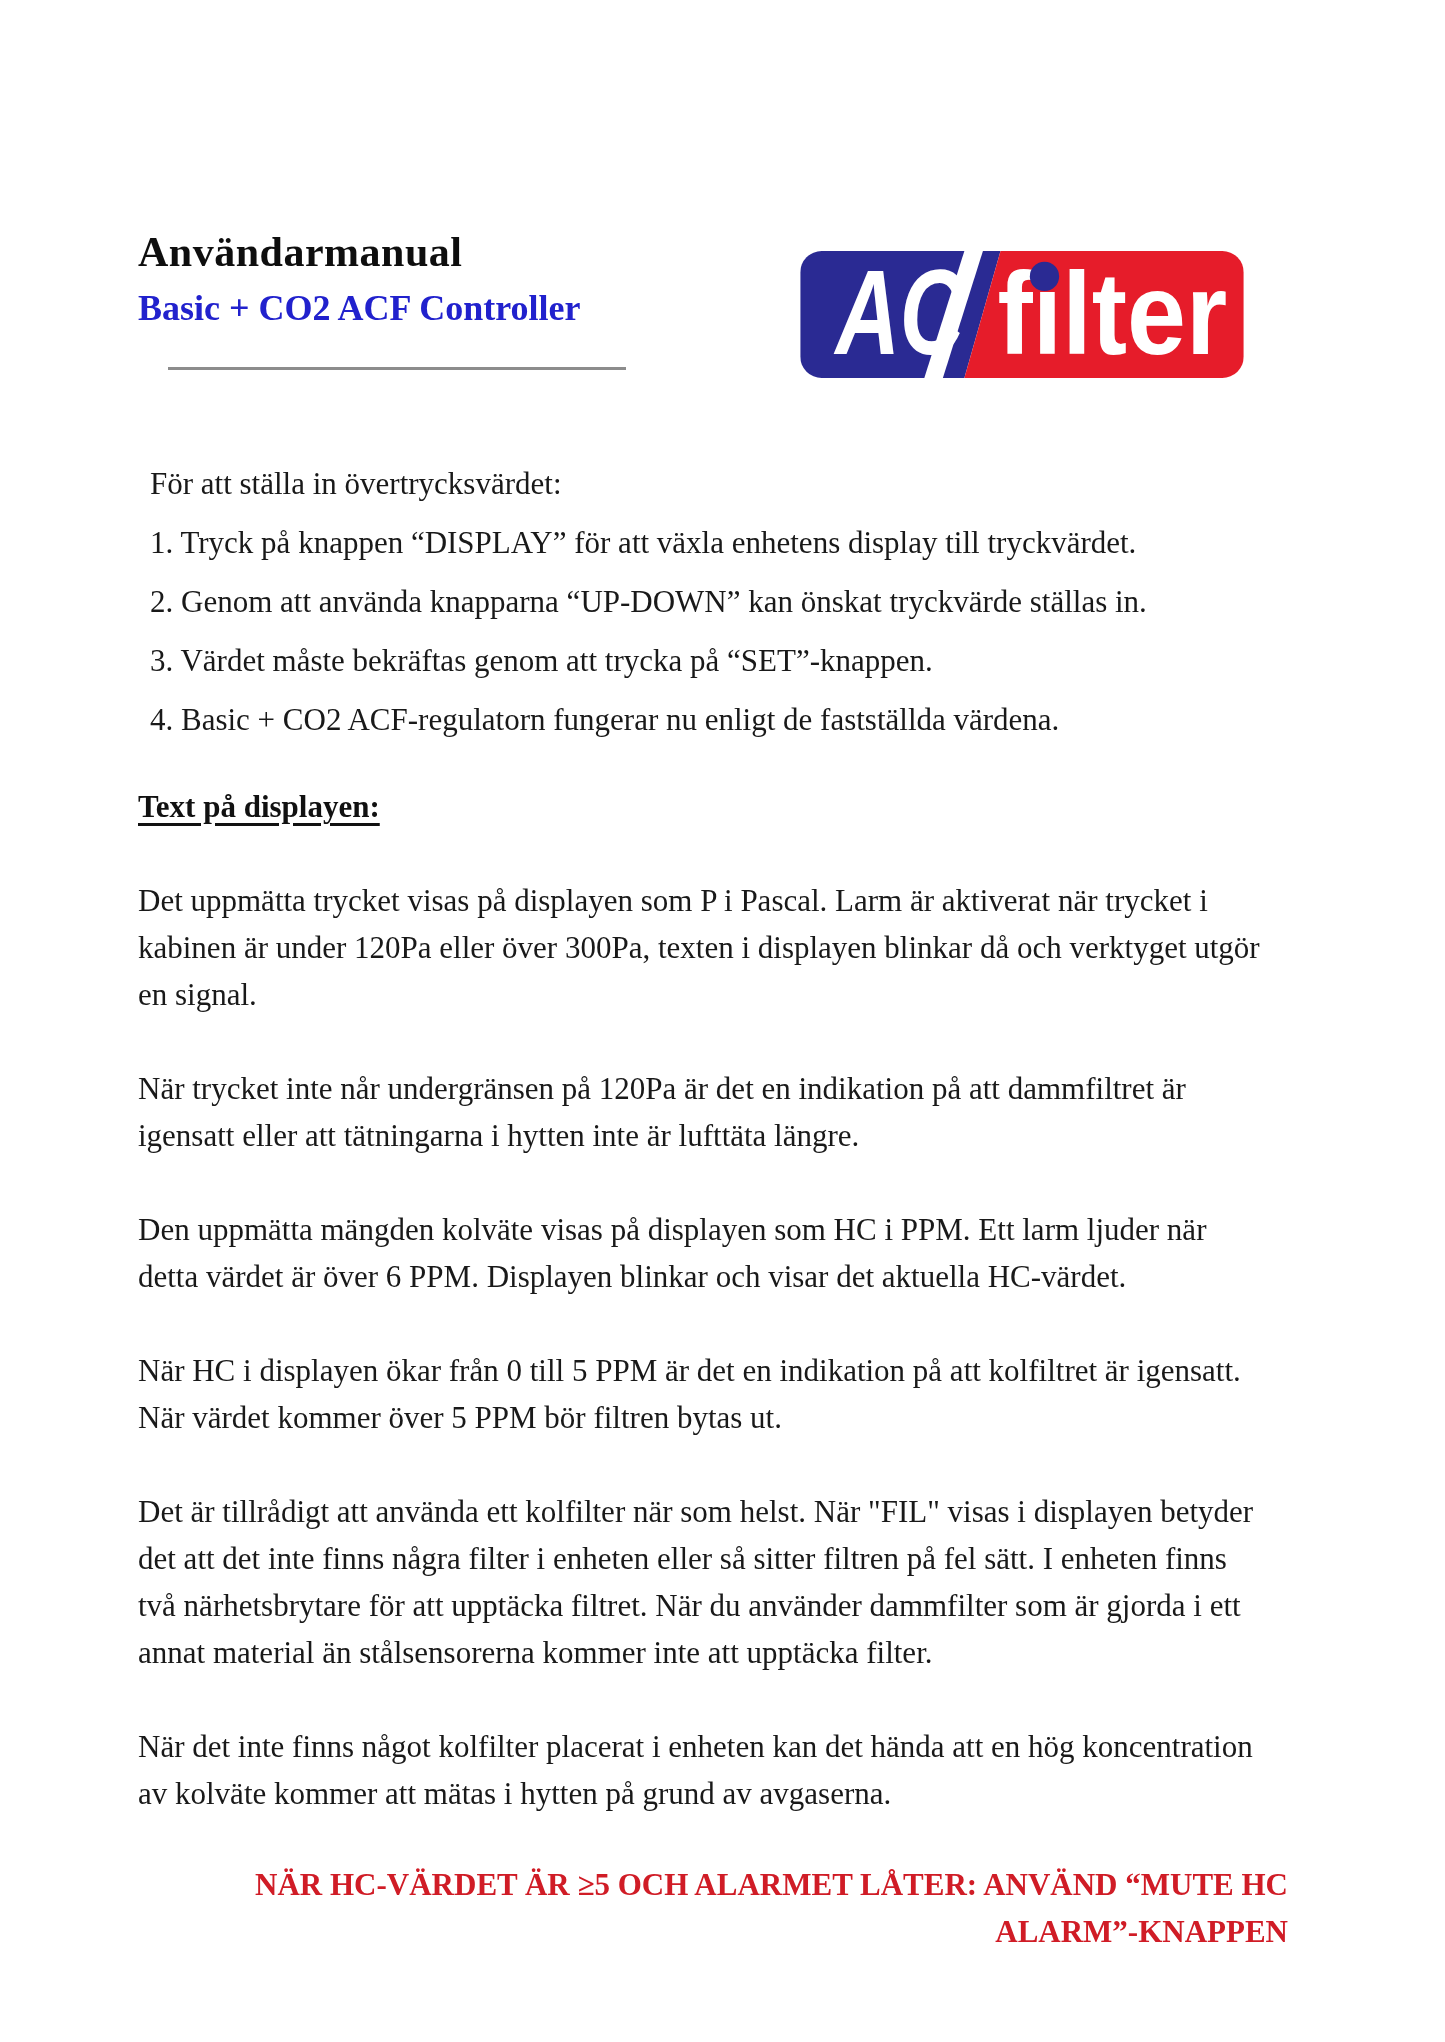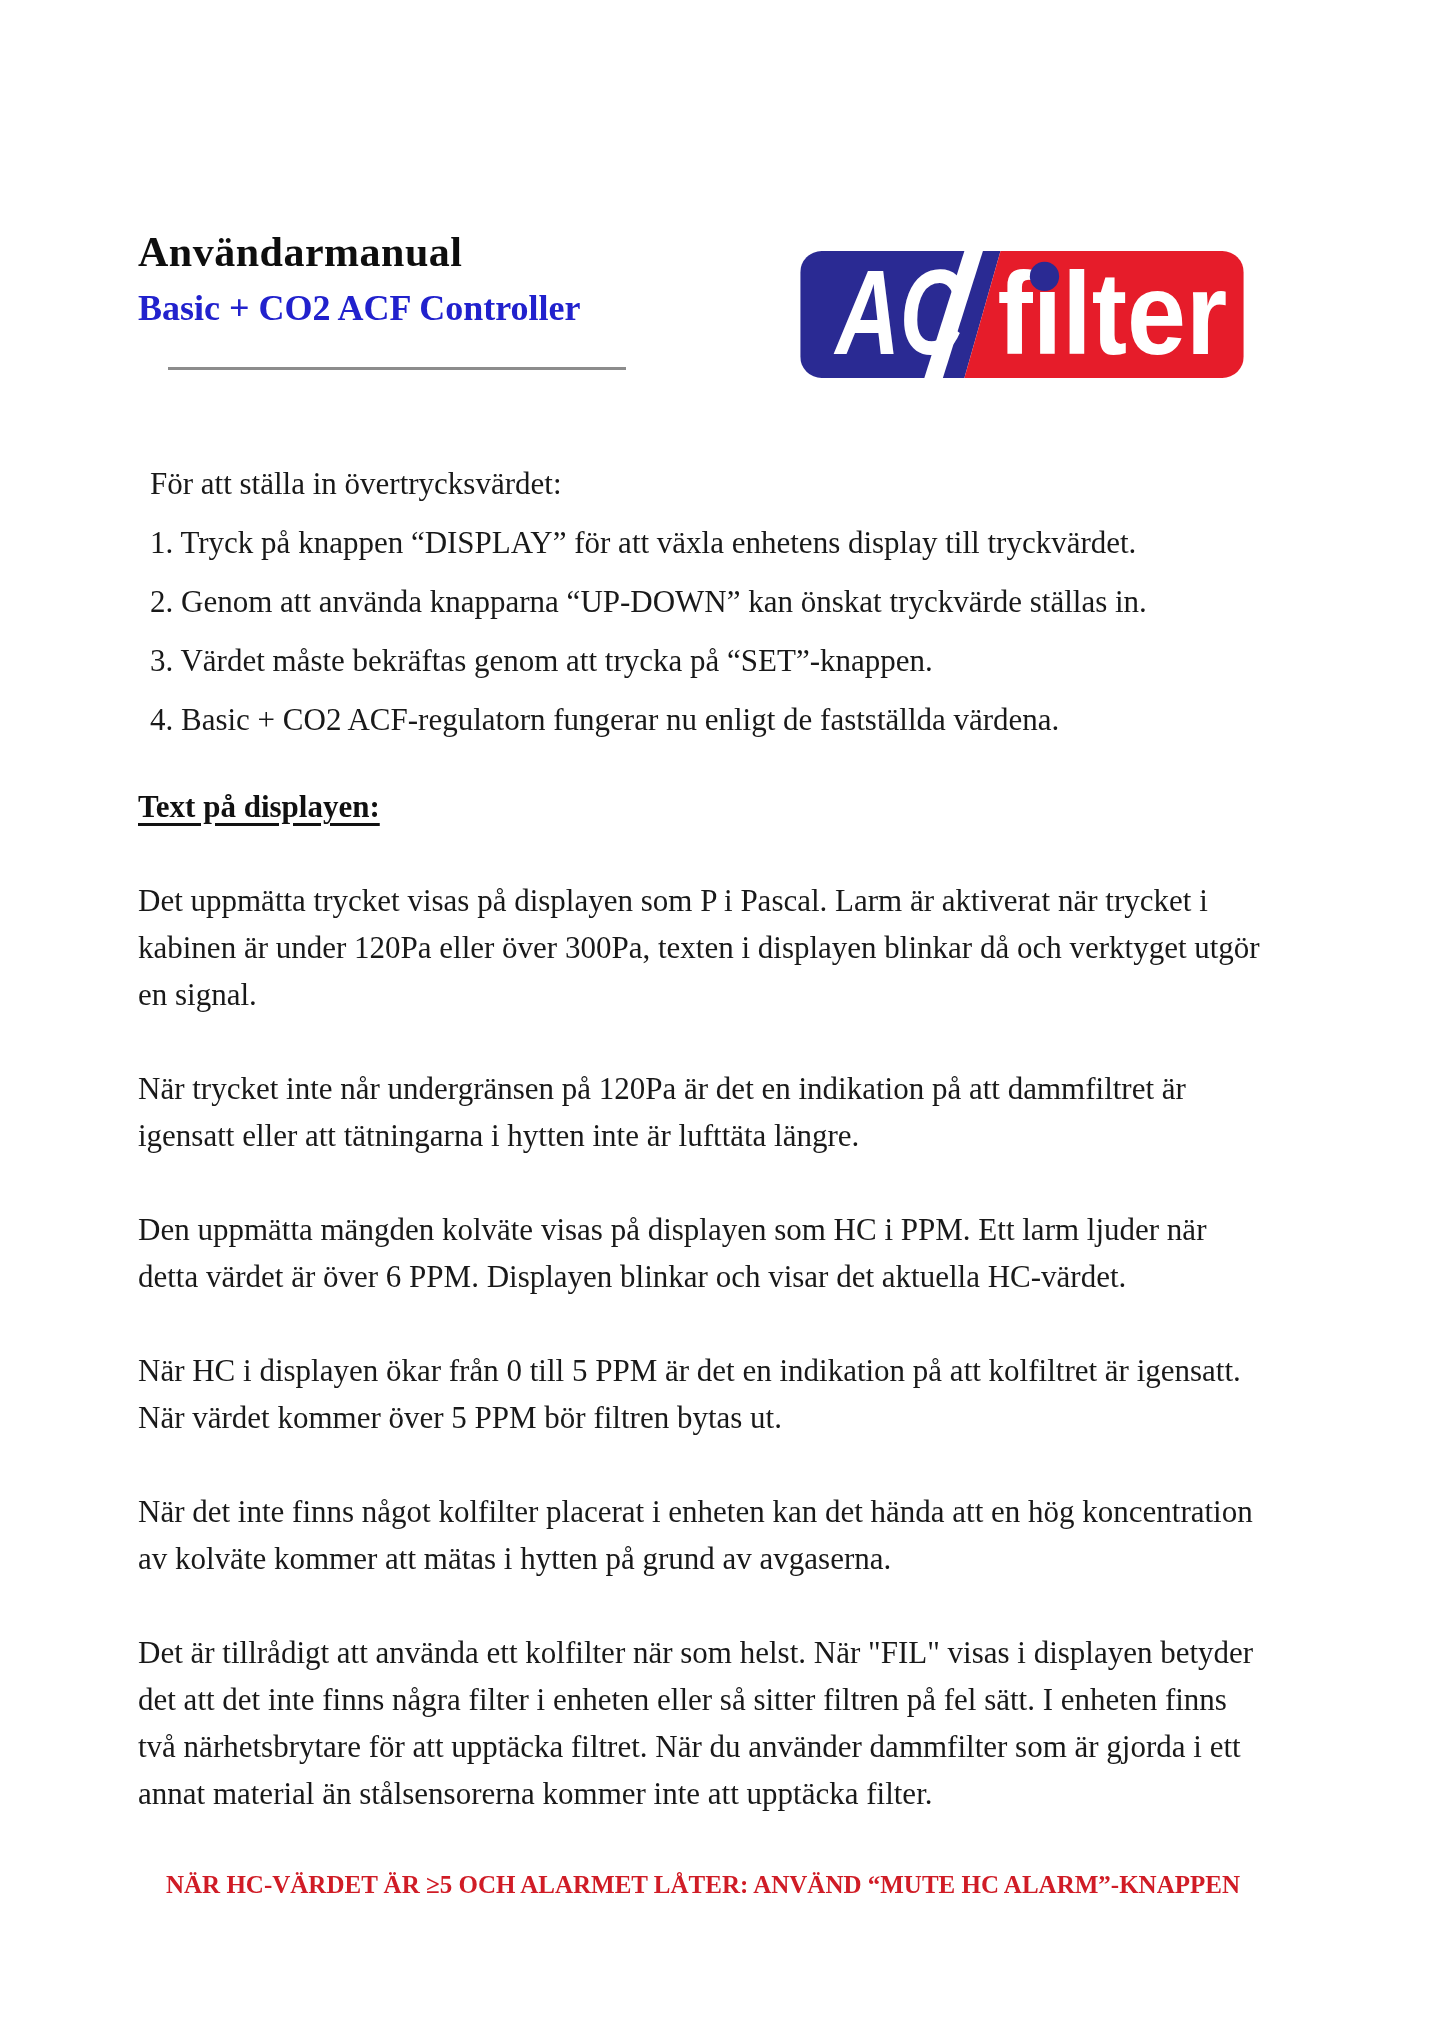--- a/index.html
+++ b/index.html
@@ -69,22 +69,22 @@
     color: #111111;
     text-decoration: underline;
     text-decoration-thickness: 2.5px;
     text-underline-offset: 6px;
   }
   p.para { margin: 47px 0 0 0; }
   p.para.first { }
   .warning {
     margin: 44px 0 0 -20px;
     width: 1170px;
-    text-align: center;
-    font-size: 25px;
+    text-align: right;
+    font-size: 31px;
     font-weight: bold;
     color: #d01c26;
     line-height: 47px;
   }
 </style>
 </head>
 <body>
 
 <div class="page">
 
@@ -116,19 +116,19 @@
     <div class="step">2. Genom att använda knapparna “UP-DOWN” kan önskat tryckvärde ställas in.</div>
     <div class="step">3. Värdet måste bekräftas genom att trycka på “SET”-knappen.</div>
     <div class="step">4. Basic + CO2 ACF-regulatorn fungerar nu enligt de fastställda värdena.</div>
 
     <h3 class="section-heading">Text på displayen:</h3>
 
     <p class="para first">Det uppmätta trycket visas på displayen som P i Pascal. Larm är aktiverat när trycket i kabinen är under 120Pa eller över 300Pa, texten i displayen blinkar då och verktyget utgör en signal.</p>
     <p class="para">När trycket inte når undergränsen på 120Pa är det en indikation på att dammfiltret är igensatt eller att tätningarna i hytten inte är lufttäta längre.</p>
     <p class="para">Den uppmätta mängden kolväte visas på displayen som HC i PPM. Ett larm ljuder när detta värdet är över 6 PPM. Displayen blinkar och visar det aktuella HC-värdet.</p>
     <p class="para">När HC i displayen ökar från 0 till 5 PPM är det en indikation på att kolfiltret är igensatt. När värdet kommer över 5 PPM bör filtren bytas ut.</p>
+    <p class="para">Det är tillrådigt att använda ett kolfilter när som helst. När "FIL" visas i displayen betyder det att det inte finns några filter i enheten eller så sitter filtren på fel sätt. I enheten finns två närhetsbrytare för att upptäcka filtret. När du använder dammfilter som är gjorda i ett annat material än stålsensorerna kommer inte att upptäcka filter.</p>
     <p class="para">När det inte finns något kolfilter placerat i enheten kan det hända att en hög koncentration av kolväte kommer att mätas i hytten på grund av avgaserna.</p>
-    <p class="para">Det är tillrådigt att använda ett kolfilter när som helst. När "FIL" visas i displayen betyder det att det inte finns några filter i enheten eller så sitter filtren på fel sätt. I enheten finns två närhetsbrytare för att upptäcka filtret. När du använder dammfilter som är gjorda i ett annat material än stålsensorerna kommer inte att upptäcka filter.</p>
 
     <div class="warning">NÄR HC-VÄRDET ÄR ≥5 OCH ALARMET LÅTER: ANVÄND “MUTE HC ALARM”-KNAPPEN</div>
   </div>
 
 </div>
 
 </body></html>

